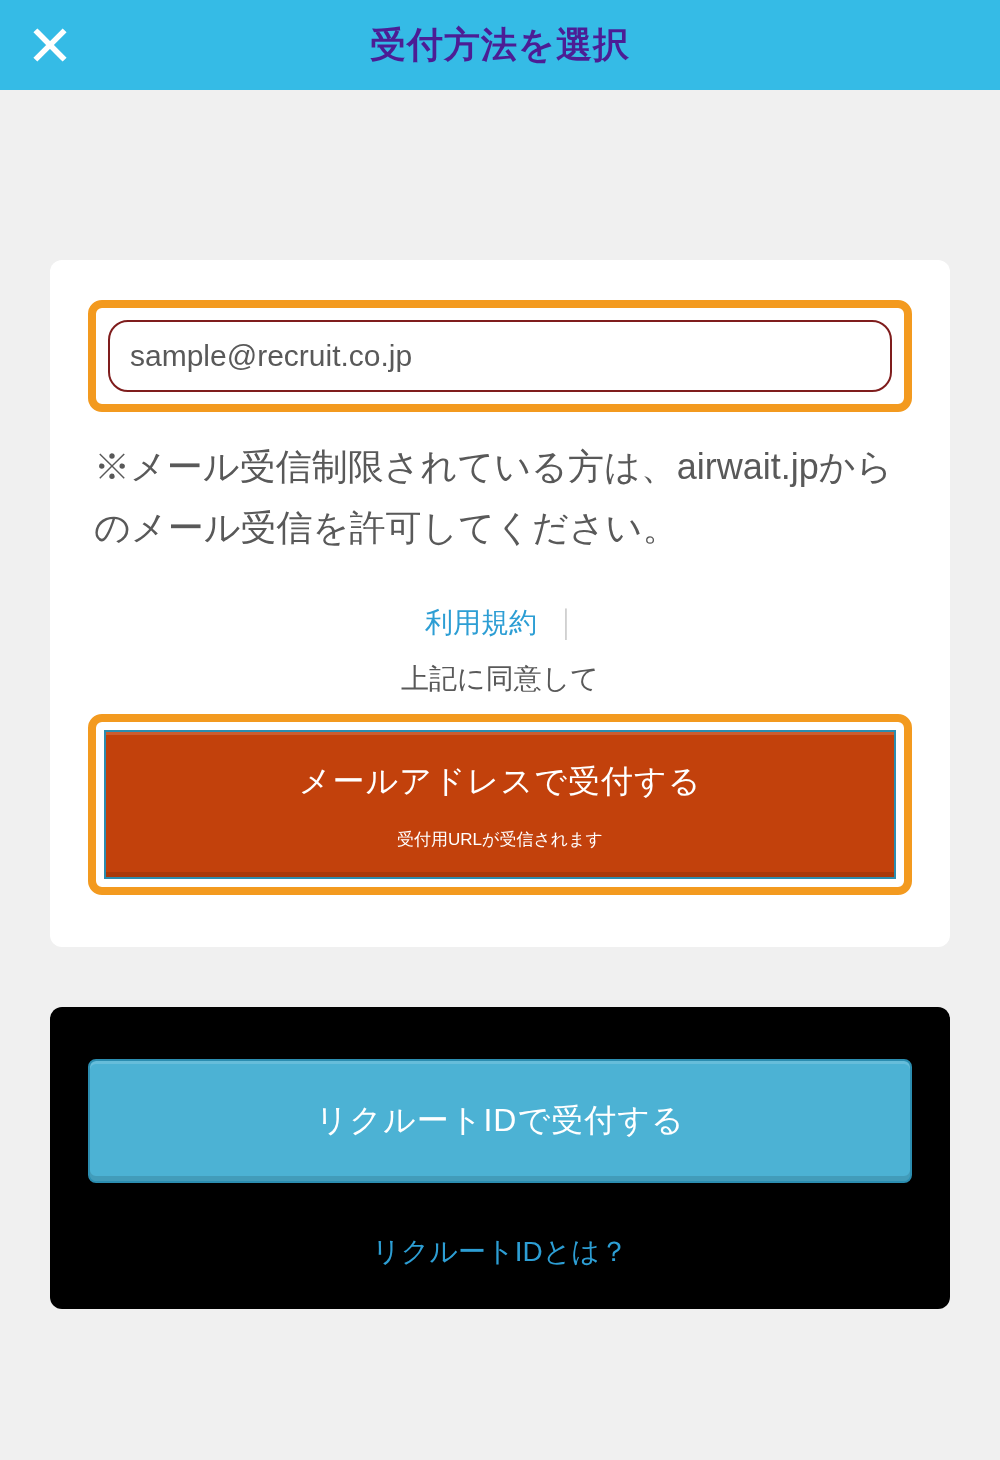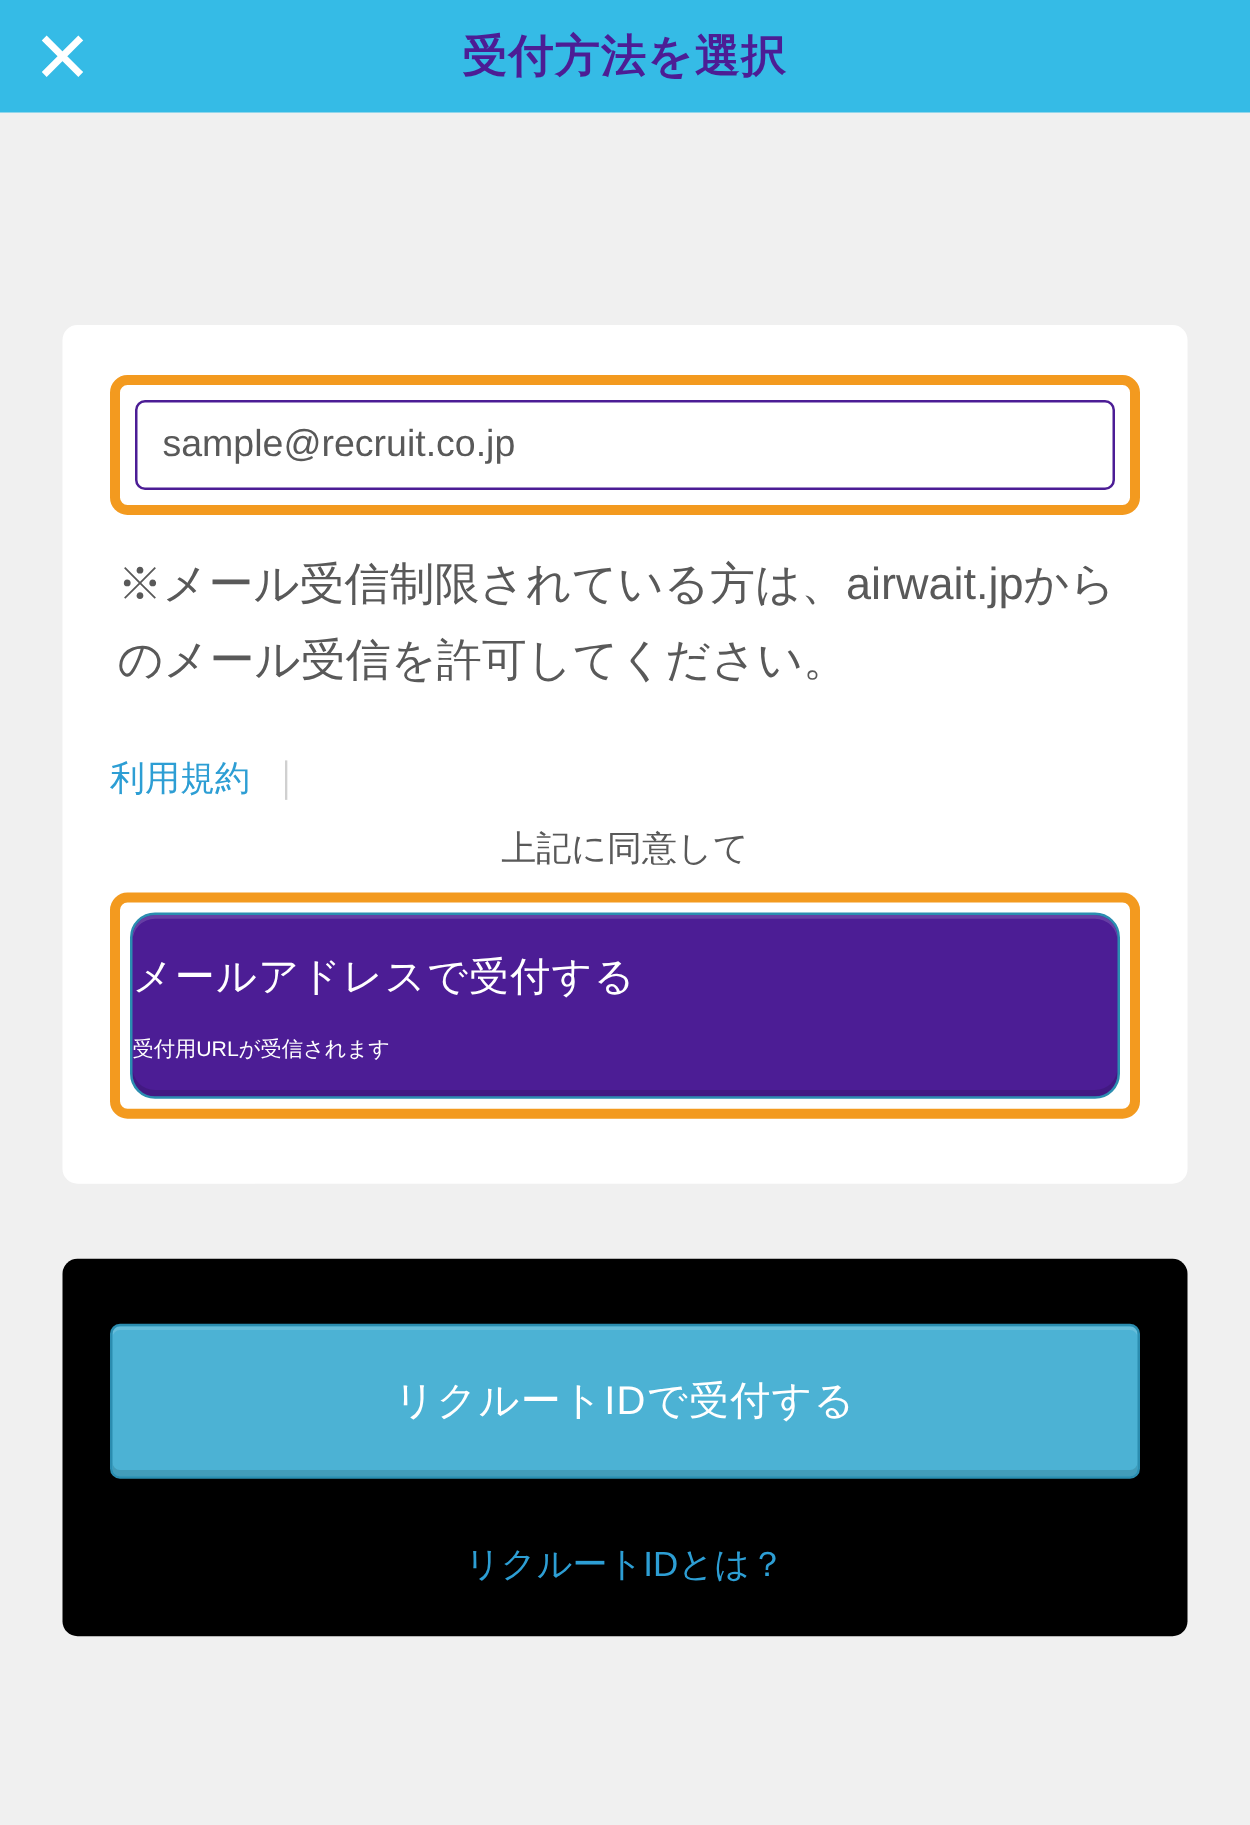--- a/index.html
+++ b/index.html
@@ -56,36 +56,37 @@
     }
     .highlight-wrapper {
       border: 8px solid #f39a1f;
       border-radius: 14px;
       padding: 12px;
       margin-bottom: 24px;
     }
     .email-input {
       width: 100%;
       height: 72px;
-      border: 2px solid #4c1d95;
-      border-radius: 8px;
+      border: 2px solid #7f1d1d;
+      border-radius: 20px;
       padding: 0 20px;
       font-size: 30px;
       color: #595959;
       outline: none;
     }
     .note {
       color: #595959;
       font-size: 36px;
       line-height: 1.7;
       margin: 0 6px 46px 6px;
     }
     .links {
       display: flex;
       align-items: center;
+      justify-content: center;
       gap: 22px;
       margin-bottom: 18px;
     }
     .link {
       color: #2d9ed4;
       font-size: 28px;
       text-decoration: none;
       cursor: pointer;
     }
     .link-divider {
@@ -98,27 +99,27 @@
       font-size: 28px;
       margin-bottom: 16px;
     }
     .highlight-wrapper-button {
       border: 8px solid #f39a1f;
       border-radius: 14px;
       padding: 8px;
     }
     .primary-btn {
       width: 100%;
-      background: #4c1d95;
+      background: #c2410c;
       border: 2px solid #2b8db0;
-      border-radius: 20px;
+      border-radius: 0;
       color: #ffffff;
       padding: 28px 0 26px 0;
       cursor: pointer;
-      text-align: left;
+      text-align: center;
       box-shadow: inset 0 3px 0 rgba(255,255,255,0.15), inset 0 -5px 0 rgba(0,0,0,0.12);
     }
     .primary-btn-title {
       font-size: 32px;
       font-weight: 400;
       margin-bottom: 10px;
       letter-spacing: 1px;
     }
     .primary-btn-sub {
       font-size: 17px;

